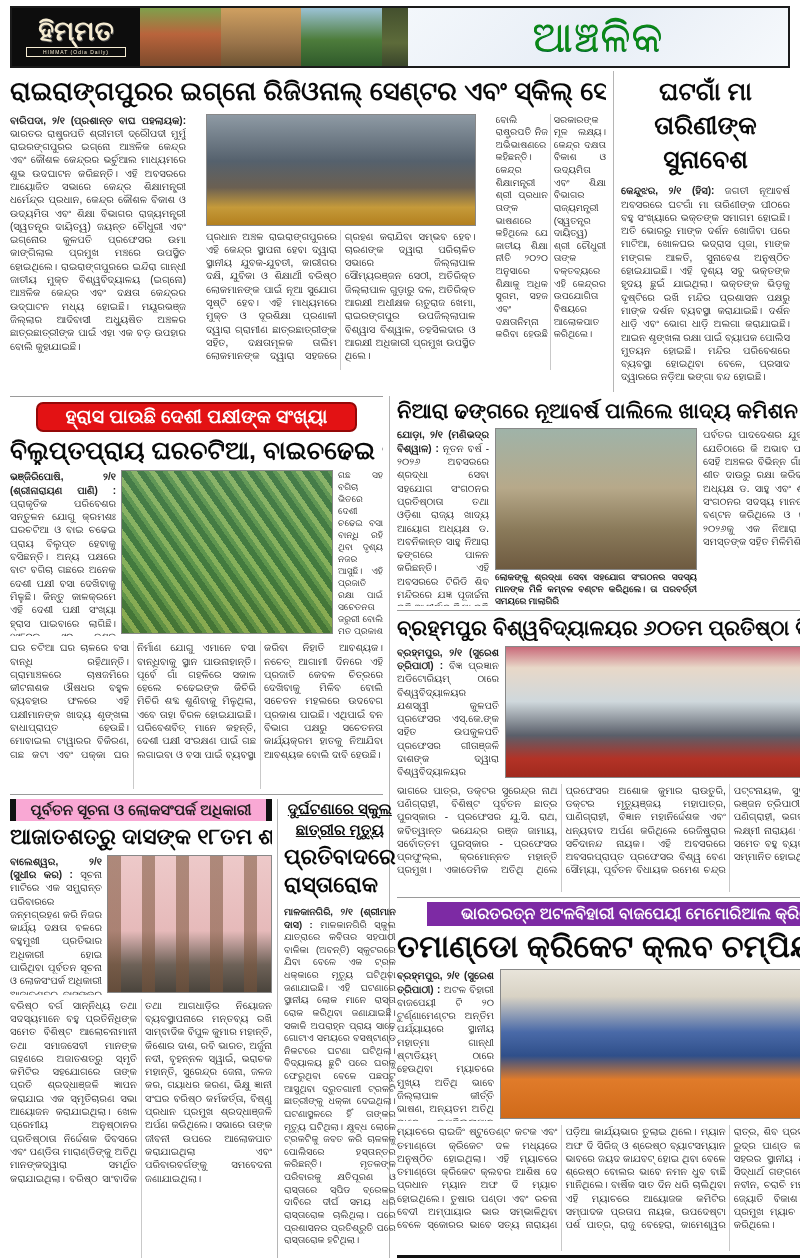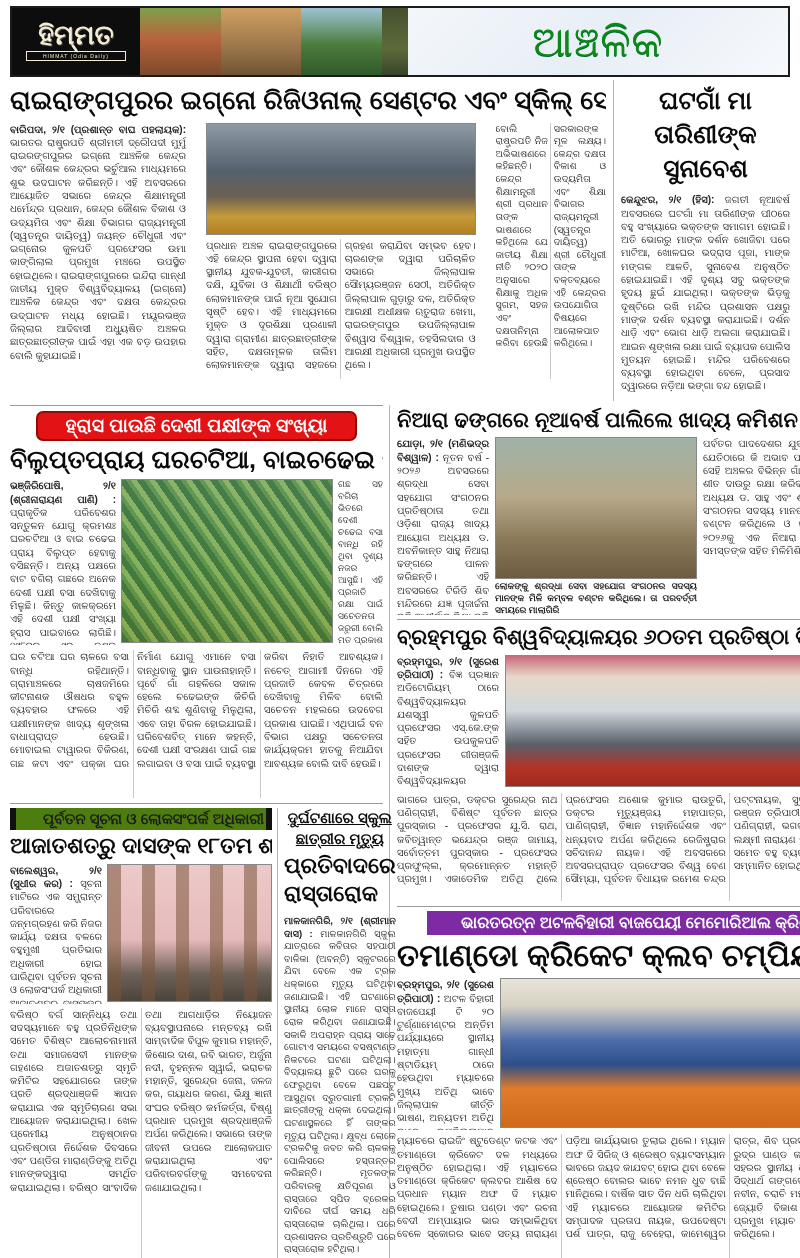--- a/index.html
+++ b/index.html
@@ -3,21 +3,21 @@
 <meta charset="utf-8">
 <style>
   * { margin:0; padding:0; box-sizing:border-box; }
   html,body { background:#e9e9e9; }
   .page {
     width:800px; height:1258px; margin:0 auto; background:#ffffff;
     font-family:"Liberation Sans", sans-serif; color:#1c1c1c;
     position:relative; overflow:hidden; padding:6px 10px 4px;
   }
   
-  .masthead { display:flex; border:2px solid #1b1b1b; height:71px; background:#000000; }
+  .masthead { display:flex; border:2px solid #1b1b1b; height:62px; background:#000000; }
   .logo-box { width:128px; background:#0d0d0d; color:#f6ecd2; text-align:center;
               display:flex; flex-direction:column; justify-content:center; gap:2px; }
   .logo-title { font-size:27px; font-weight:800; line-height:1; text-shadow:1px 1px 0 #555; }
   .logo-sub { font-size:5px; letter-spacing:1px; border:1px solid #f6ecd2; margin:0 14px; padding:1px 0; }
   .photo-strip { width:268px; display:flex; }
   .strip-seg { flex:1; height:100%; }
   .seg1 { background:linear-gradient(180deg,#7fa04c 0%,#b9643c 45%,#7c4a2c 100%); }
   .seg2 { background:linear-gradient(180deg,#cfa061 0%,#9a744a 60%,#6f5433 100%); }
   .seg3 { background:linear-gradient(180deg,#9cc3d6 0%,#4d7c3b 55%,#2f5a2b 100%); }
   .seg4 { background:linear-gradient(180deg,#44502e 0%,#5d6b3a 60%,#39452a 100%); width:26px; flex:none; }
@@ -67,42 +67,42 @@
   .birds-top { display:flex; gap:5px; height:166px; }
   .birds-left { width:106px; }
   .photo-palm { width:212px; height:164px; background:
       repeating-linear-gradient(55deg,rgba(46,107,46,.85) 0 6px,rgba(78,139,62,.85) 6px 10px,rgba(121,168,74,.8) 10px 15px),
       linear-gradient(180deg,#cfe0ea 0%,#b8cf9a 60%,#caa95f 100%); }
   .birds-right { flex:1; font-size:9px; }
   .birds-bottom { column-count:3; column-gap:8px; column-rule:1px solid #c9c9c9; height:148px; margin-top:5px; }
   
   .bottom-left-row { display:flex; margin-top:5px; border-top:1px solid #9a9a9a; padding-top:4px; }
   .art-ajata { width:268px; border-right:1px solid #b5b5b5; padding-right:5px; }
-  .green-kicker { background:#4d7c0f; border-left:6px solid #111; border-right:6px solid #111;
-                  text-align:right; font-weight:800; font-size:15px; padding:2px 2px; }
+  .green-kicker { background:#f9a8d4; border-left:6px solid #111; border-right:6px solid #111;
+                  text-align:center; font-weight:800; font-size:15px; padding:2px 2px; }
   .ajata-headline { font-size:22px; font-weight:800; line-height:1.2; margin:3px 0 4px; }
   .ajata-top { display:flex; gap:5px; height:140px; }
   .ajata-left { width:92px; }
   .photo-memorial { flex:1; height:138px; background:
       repeating-linear-gradient(90deg,rgba(122,84,58,.55) 0 13px,rgba(0,0,0,0) 13px 34px),
       linear-gradient(180deg,#edc9c9 0%,#e6baba 55%,#6e6258 80%,#4a443c 100%); }
   .ajata-bottom { column-count:2; column-gap:8px; column-rule:1px solid #c9c9c9; height:298px; margin-top:4px; }
   .art-rasta { flex:1; padding-left:6px; }
   .rasta-small { font-size:15px; font-weight:800; text-align:center; text-decoration:underline; line-height:1.35; }
   .rasta-big { font-size:22px; font-weight:800; text-align:left; line-height:1.3; margin:3px 0 6px; }
   .rasta-body { height:368px; font-size:9.5px; }
   
   .art-niara { padding-bottom:4px; border-bottom:1px solid #9a9a9a; }
   .niara-headline { font-size:21px; font-weight:800; line-height:1.2; margin:2px 0 5px; }
   .niara-body { display:flex; gap:6px; height:178px; }
   .niara-left { width:92px; }
   .niara-center { width:202px; display:flex; flex-direction:column; }
   .photo-street { height:142px; background:
       linear-gradient(180deg,#9fb3a8 0%,#b7a98a 42%,#8a7a5a 72%,#6e5a40 100%); margin-bottom:2px; }
-  .caption { font-size:9px; font-weight:bold; line-height:1.3; text-align:justify; overflow:hidden; flex:1; }
+  .caption { font-size:9px; font-weight:bold; line-height:1.3; text-align:justify; overflow:hidden; flex:1;font-family:Liberation Serif, serif; }
   .niara-right { flex:1; }
   
   .art-brahma { padding:4px 0 5px; border-bottom:1px solid #9a9a9a; }
   .brahma-headline { font-size:21px; font-weight:800; line-height:1.2; margin:0 0 5px; }
   .brahma-top { display:flex; gap:6px; height:134px; }
   .brahma-left { width:102px; }
   .photo-stage { flex:1; height:132px; background:
       linear-gradient(180deg,#c96a7a 0%,#e8d8c8 16%,#cfd8dc 42%,#5a5f6a 68%,#b33226 86%,#a02a1e 100%); }
   .brahma-bottom { column-count:3; column-gap:8px; column-rule:1px solid #c9c9c9; height:108px; margin-top:4px; }
   

